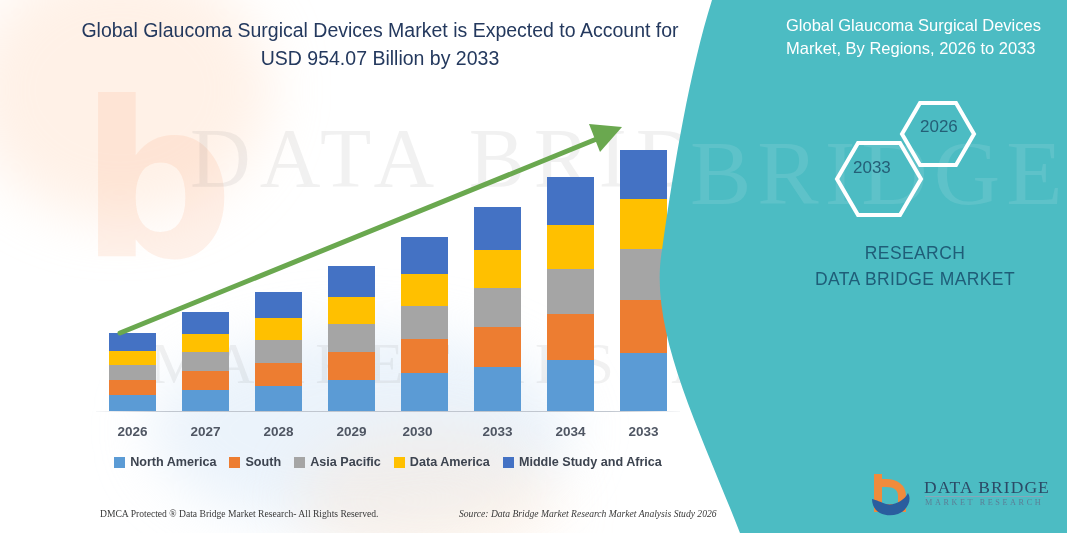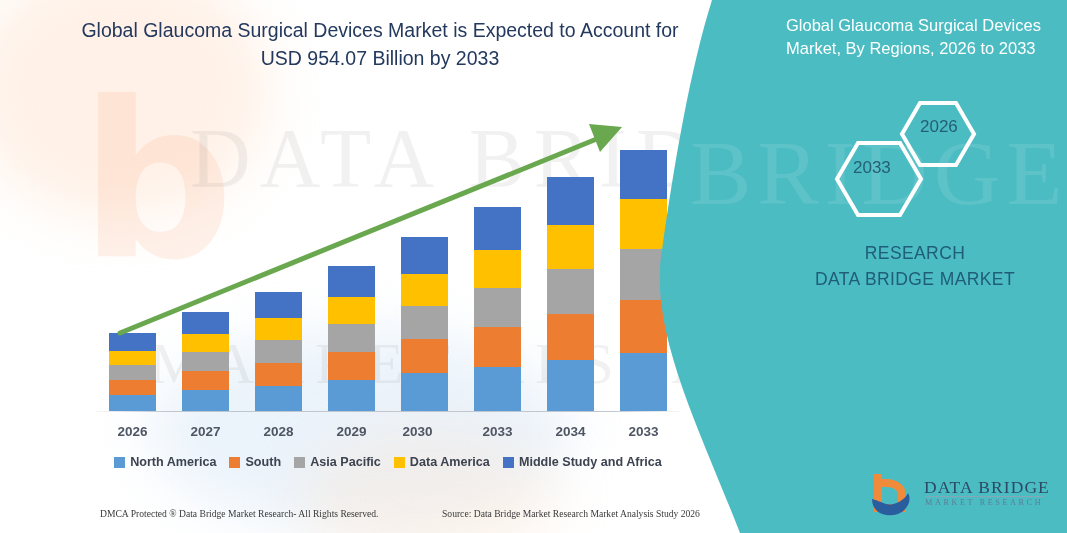--- a/index.html
+++ b/index.html
@@ -75,21 +75,21 @@
     font-family:"Liberation Sans", sans-serif;
   }
 
   
   .footer { position:absolute; left:70px; top:508px; width:620px; height:18px; }
   .footer-txt {
     position:absolute; top:0;
     font-family:"Liberation Serif", serif; font-size:9.6px; color:#3a3a3a; white-space:nowrap;margin-left:16px;
   }
   .footer-dmca { left:14px; }
-  .footer-src { left:356px; }
+  .footer-src { left:373px;font-style:italic; }
 
   
   .teal-svg { position:absolute; left:640px; top:0; width:427px; height:533px; }
 
   .teal-title {
     position:absolute; left:770px; top:14px; width:285px;
     color:#ffffff; font-size:16.5px; line-height:1.42; font-weight:400;
     font-family:"Liberation Sans", sans-serif;
     margin-left:16px;
   }

